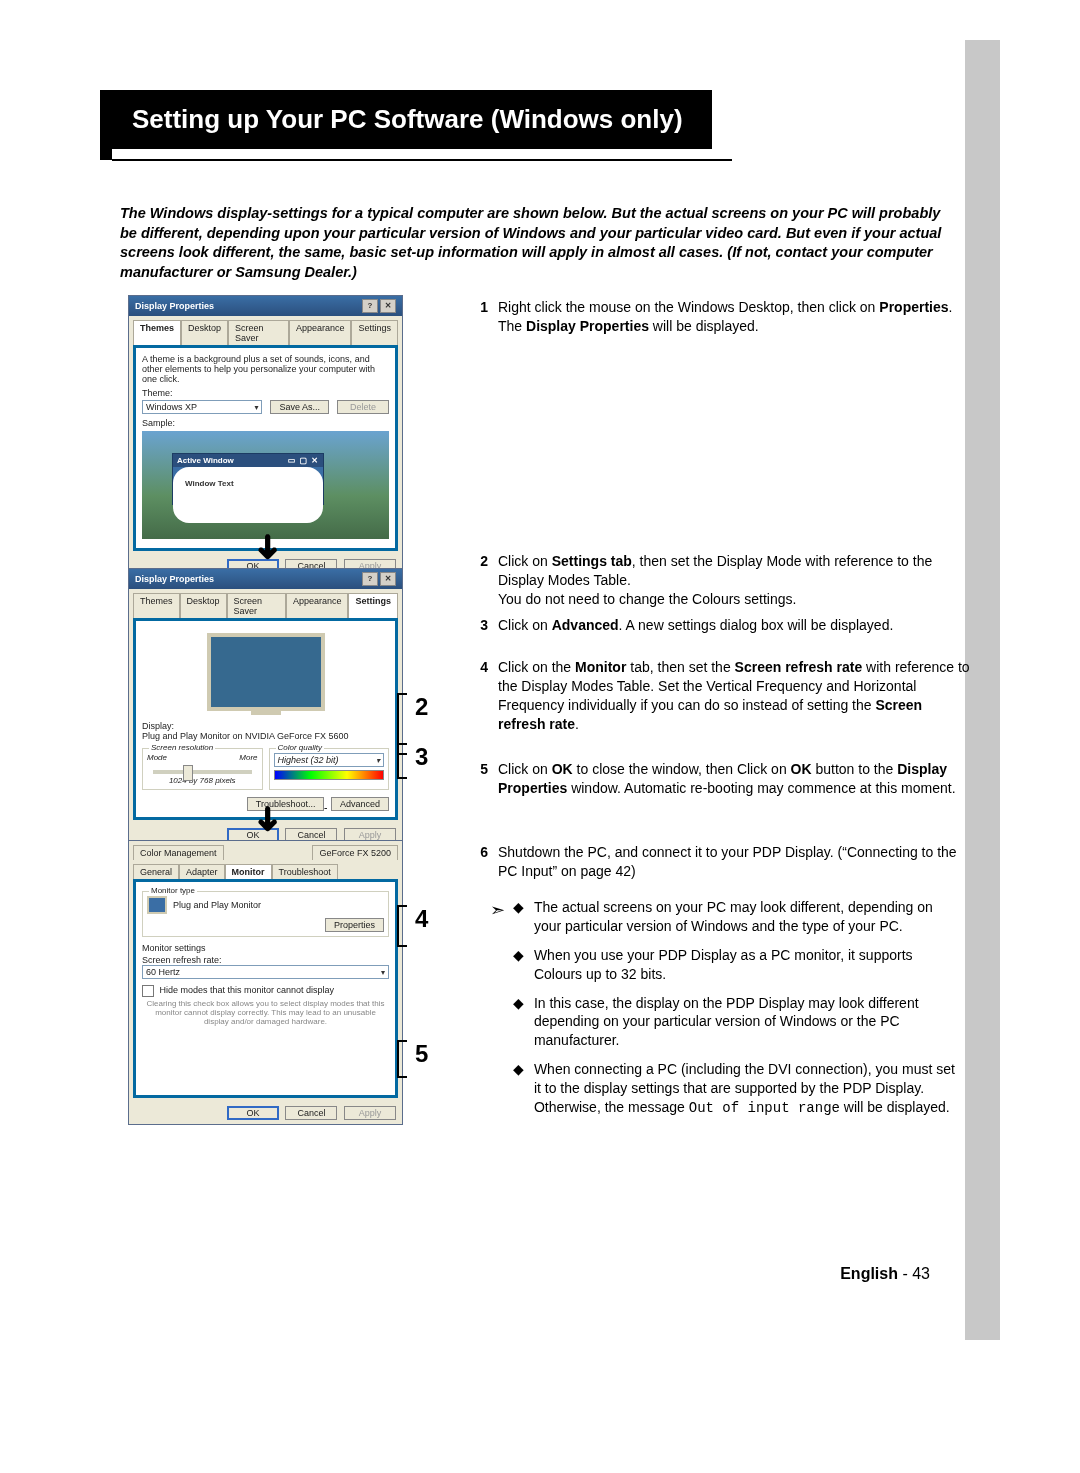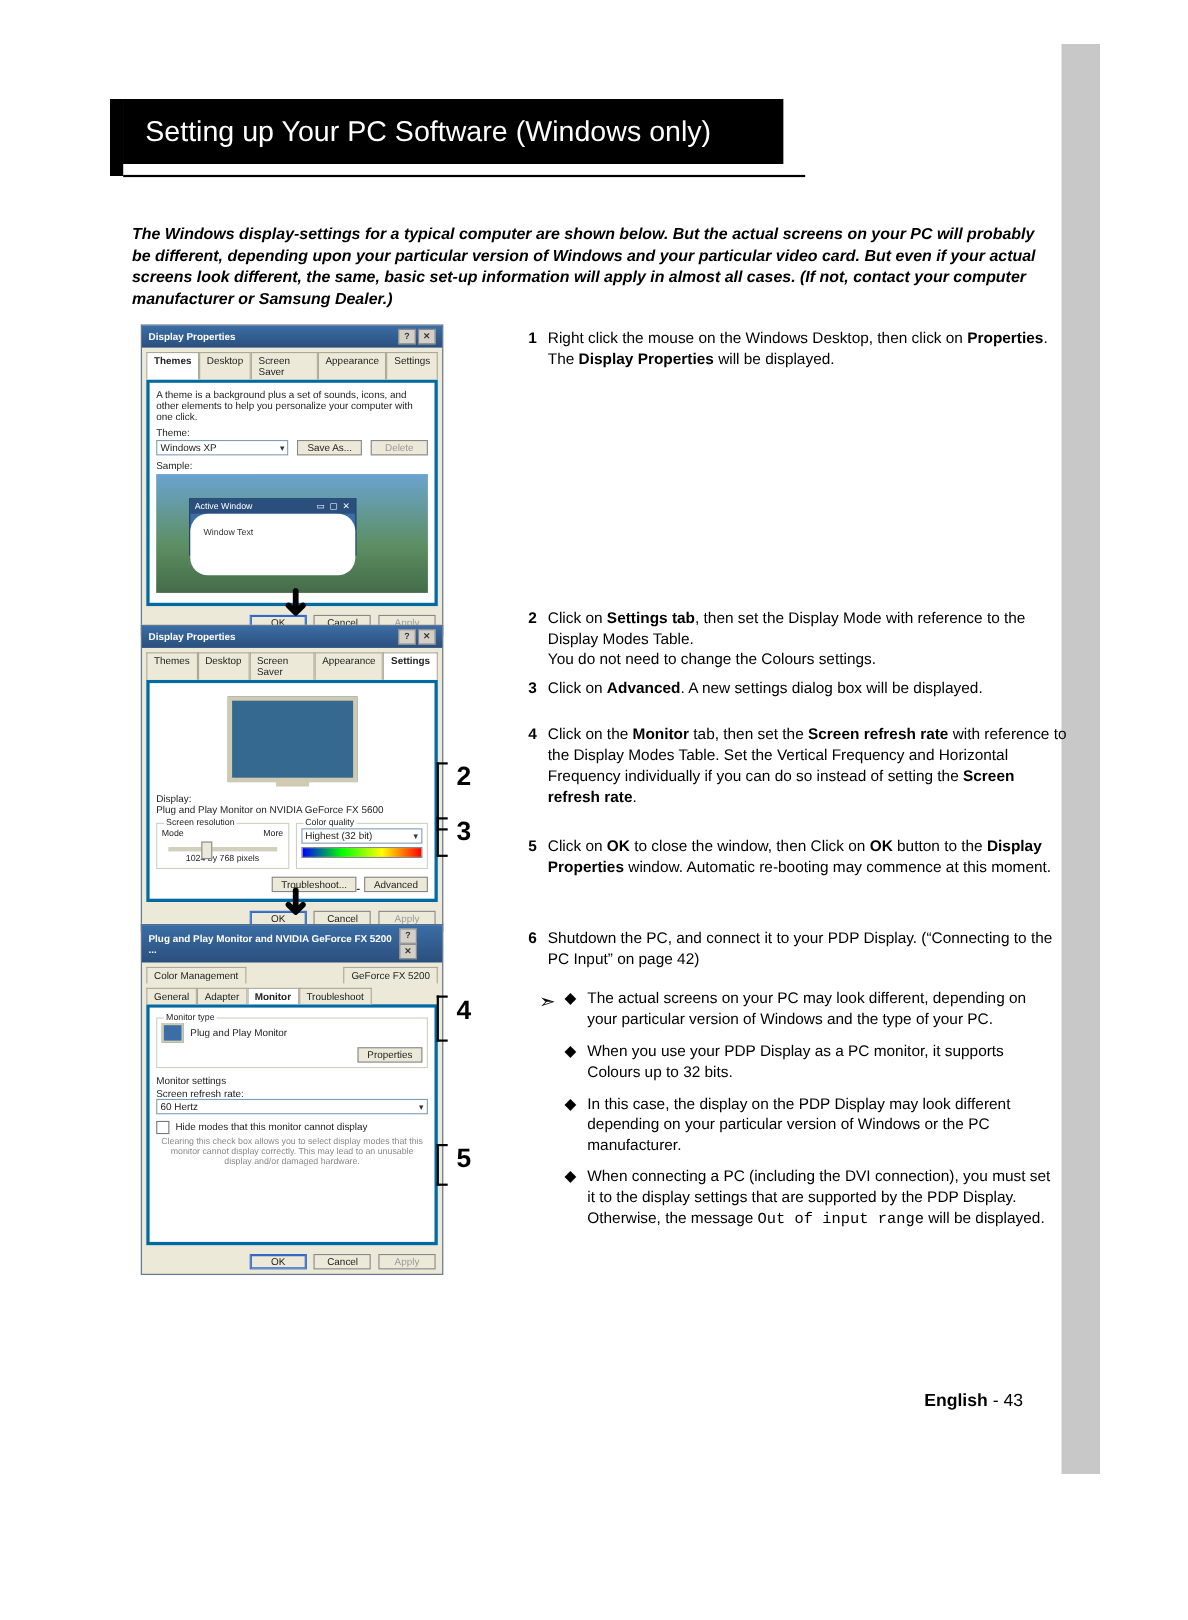--- a/index.html
+++ b/index.html
@@ -34,21 +34,21 @@
   }
   .title-block {
     position: absolute;
     top: 90px;
     left: 112px;
     width: 620px;
   }
   .title-box {
     background: #000;
     color: #fff;
-    font-weight: normal;
+    font-weight: bold;
     font-size: 26px;
     padding: 12px 18px;
     border: 2px solid #000;
     width: 560px;
   }
   .title-underline{
     border-bottom:2px solid #000;
     width:620px;
     margin-top:10px;
   }
@@ -129,35 +129,35 @@
   .monitor-body{
     width:110px; height:70px; background:#36698f;
     border:4px solid #cfcab1; position:relative;
   }
   .monitor-body::after{
     content:""; position:absolute; bottom:-8px; left:40px;
     width:30px; height:6px; background:#cfcab1;
   }
   .desktop-preview{
     width:100%; height:108px; background: linear-gradient(#6aa3d0 0%, #5d8f62 60%, #446b48 100%);
-    position:relative; margin:3px 0;
+    position:relative; margin:3px 0;font-weight:bold;
   }
   .desktop-preview .aw{
     position:absolute; top:22px; left:30px; width:150px; height:50px;
     background:#3a6ea5; border:1px solid #1c3c63;
   }
   .desktop-preview .aw .awt{
     background:#2b4f7d; color:#fff; font-size:8px; padding:2px 4px;
     display:flex; justify-content:space-between;
   }
   .desktop-preview .aw .awc{
     background:#fff; height:32px; font-size:8px; color:#333; padding:12px;border-radius:16px;
   }
   .slider-row{ display:flex; justify-content:space-between; gap:6px; }
-  .slider-row > div{ flex:1; }
+  .slider-row > div{ flex:1;font-style:italic; }
   .slider{
     height:4px; background:#d0d0bf; position:relative; margin:8px 6px 2px;
   }
   .slider .thumb{
     width:8px; height:14px; background:#ece9d8; border:1px solid #888;
     position:absolute; top:-5px; left:30%;
   }
   .chk{ display:inline-block; width:10px; height:10px; border:1px solid #777; background:#fff; vertical-align:middle; margin-right:3px;}
 
   .arrow-down{
@@ -310,24 +310,20 @@
         <span class="wbtn">Cancel</span>
         <span class="wbtn" style="color:#999">Apply</span>
       </div>
     </div>
   </div>
 
   <div class="arrow-down" id="arrow2" style="top: 799px; transform: rotate(90deg);">➜</div>
 
   <div class="screenshot" id="shot3" style="top: 840px;">
     <div class="win-dialog">
-      <div class="win-title">
-        <span>Plug and Play Monitor and NVIDIA GeForce FX 5200 ...</span>
-        <span class="wicons"><span>?</span><span>✕</span></span>
-      </div>
       <div class="tabs" id="tabs3a" style="justify-content:space-between">
           <span class="tab">Color Management</span>
           <span class="tab">GeForce FX 5200</span>
         </div>
       <div class="tabs" id="tabs3b">
           <span class="tab">General</span>
           <span class="tab">Adapter</span>
           <span class="tab active">Monitor</span>
           <span class="tab">Troubleshoot</span>
         </div>

